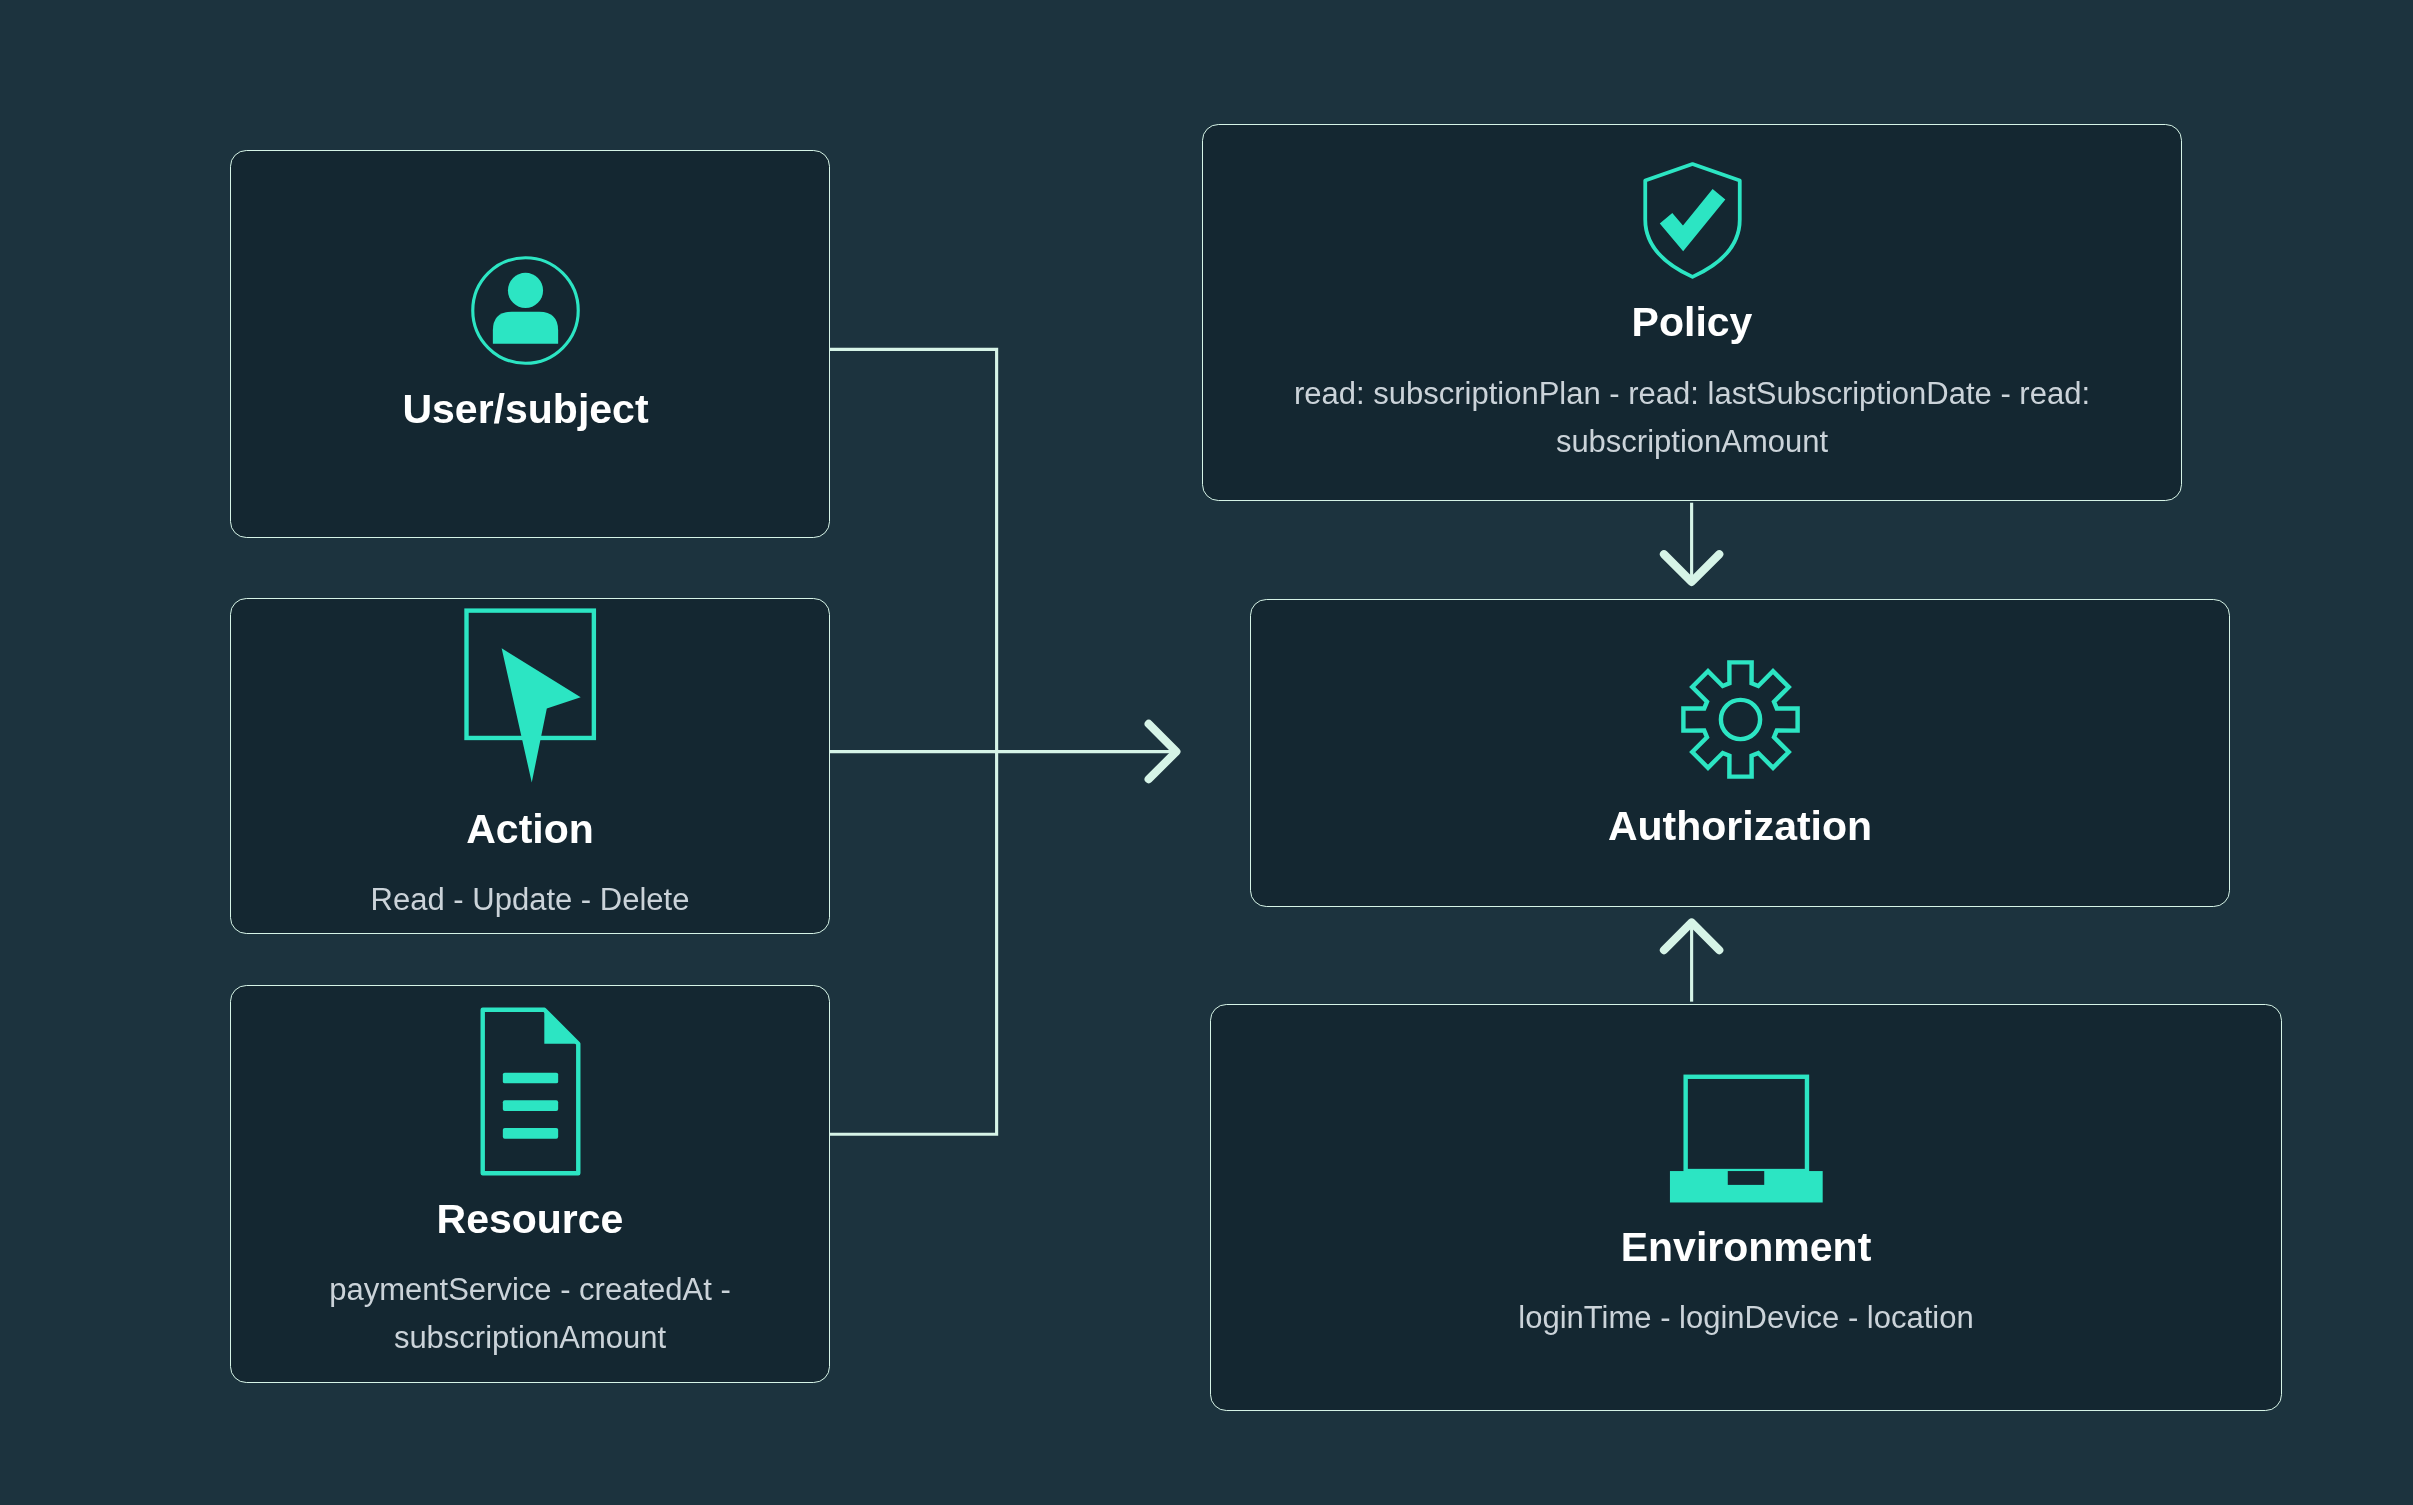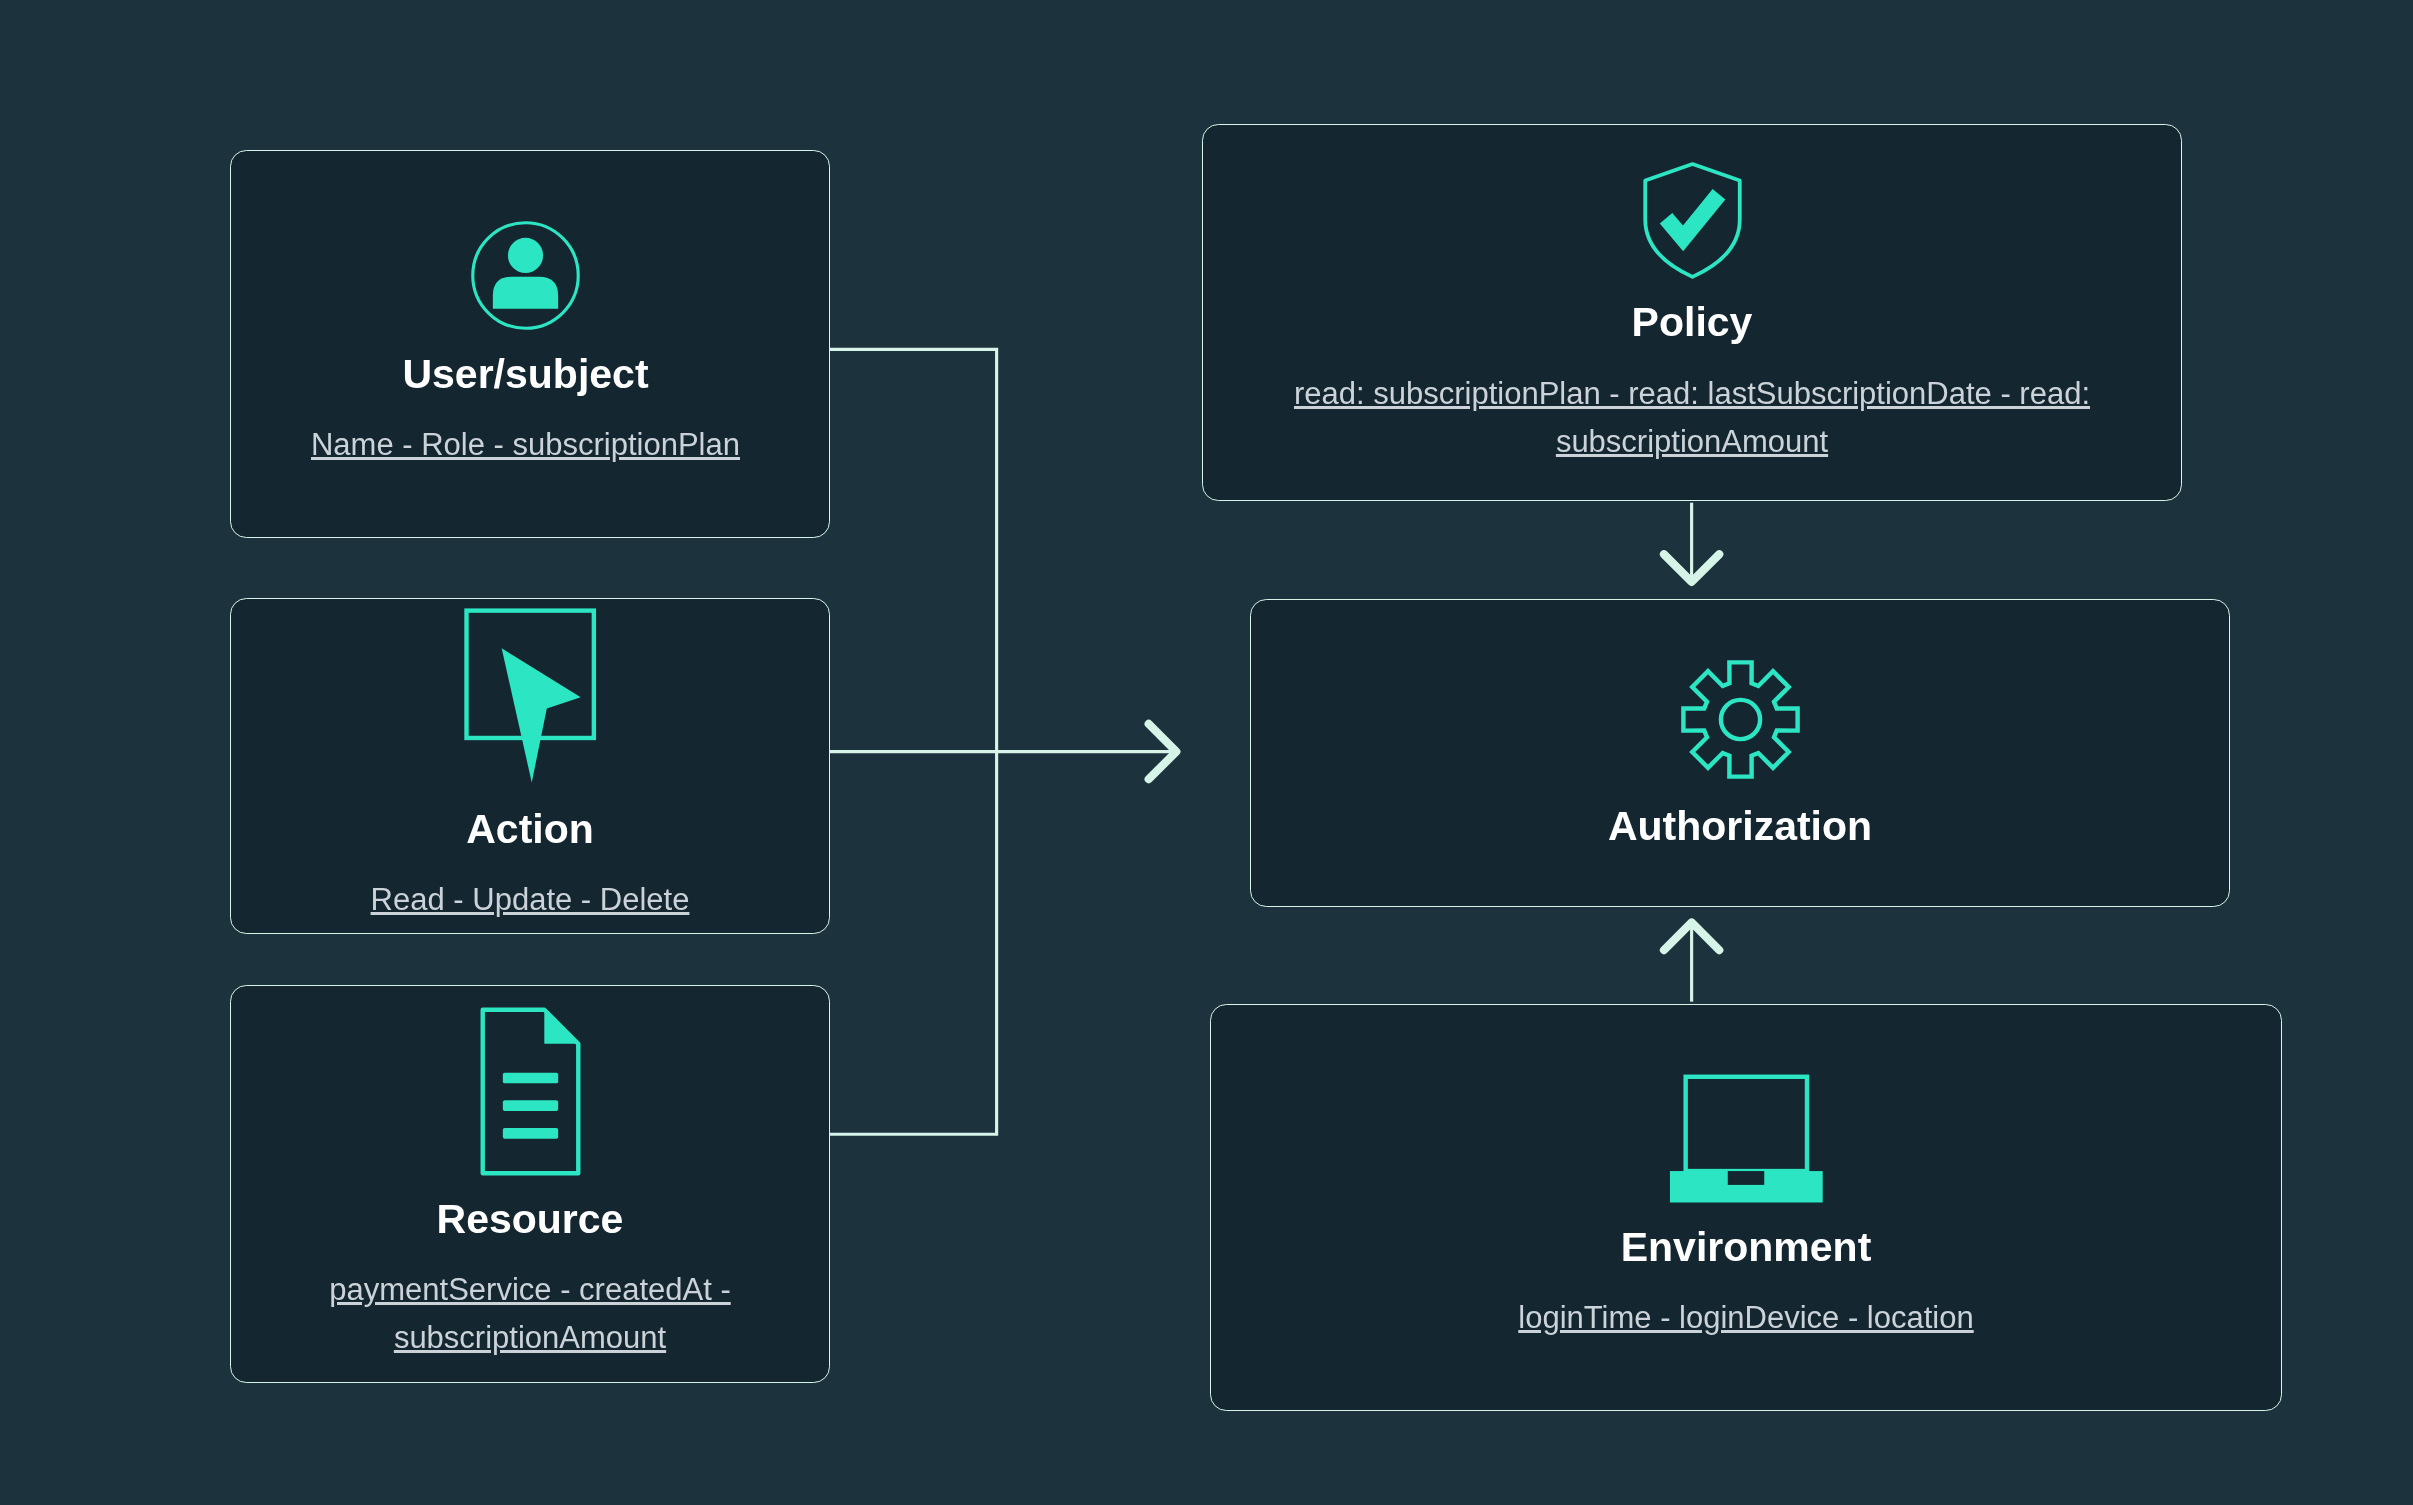--- a/index.html
+++ b/index.html
@@ -18,21 +18,21 @@
     background:var(--card);
     border:1.9px solid var(--line);
     border-radius:16.3px;
     display:flex;flex-direction:column;align-items:center;justify-content:center;
     text-align:center;gap:19px;padding:22.6px 25px;
   }
   .card .title{
     color:var(--title);font-weight:bold;font-size:41px;line-height:1.15;
   }
   .card .subtitle{
-    color:var(--subtitle);font-size:31px;line-height:1.55;margin-top:4px;text-decoration:underline;
+    color:var(--subtitle);font-size:31px;line-height:1.55;margin-top:4px;
   }
   #card-user         {left:230px; top:150px;  width:600px;  height:388px;padding-left:16px;}
   #card-action       {left:230px; top:598px;  width:600px;  height:336px;}
   #card-resource     {left:230px; top:985px; width:600px;  height:398px;}
   #card-policy       {left:1202px;top:124px;  width:980px; height:377px;}
   #card-authorization{left:1202px;top:599px;  width:980px; height:308px;margin-left:48px;}
   #card-environment  {left:1210px;top:1004px; width:1072px; height:407px;text-align:center;}
   #card-policy .subtitle{max-width:842px;}
   #card-resource .subtitle{max-width:453px;}
   .icon{flex:0 0 auto;}
@@ -54,21 +54,20 @@
     </g>
   </svg>
 
   <div class="card" id="card-user">
     <svg class="icon" width="113" height="113" viewBox="0 0 180 180">
       <circle cx="90" cy="90" r="84" fill="none" stroke="#2CE5C3" stroke-width="5"></circle>
       <circle cx="90" cy="58" r="28" fill="#2CE5C3"></circle>
       <path d="M38,143 L38,122 Q38,92 68,92 L112,92 Q142,92 142,122 L142,143 Z" fill="#2CE5C3"></path>
     </svg>
     <div class="title">User/subject</div>
-    <div class="subtitle">Name - Role - subscriptionPlan</div>
   </div>
 
   <div class="card" id="card-resource">
     <svg class="icon" width="111" height="171" viewBox="0 0 176 272">
       <path d="M12,6 L110,6 L164,60 L164,266 L12,266 Z" fill="none" stroke="#2CE5C3" stroke-width="7" stroke-linejoin="round"></path>
       <path d="M110,6 L110,60 L164,60 Z" fill="#2CE5C3"></path>
       <rect x="44" y="106" width="88" height="17" rx="3" fill="#2CE5C3"></rect>
       <rect x="44" y="150" width="88" height="17" rx="3" fill="#2CE5C3"></rect>
       <rect x="44" y="194" width="88" height="17" rx="3" fill="#2CE5C3"></rect>
     </svg>

